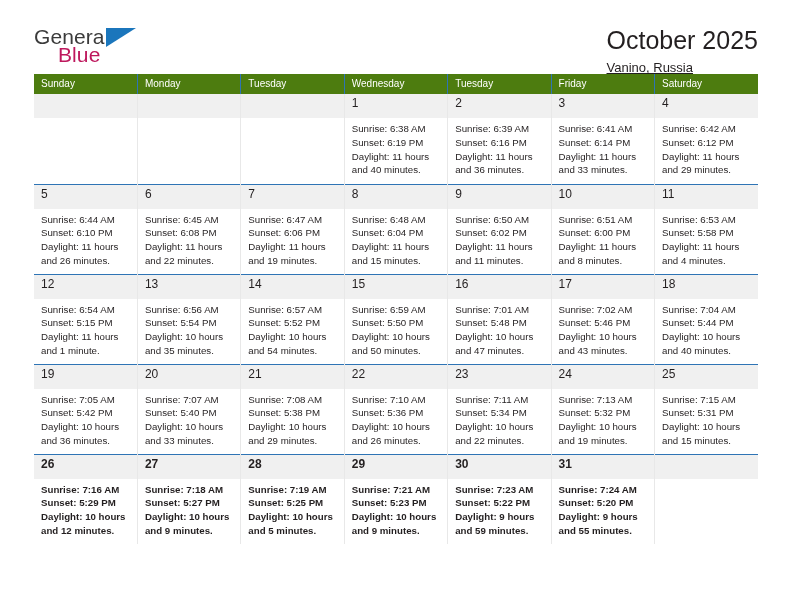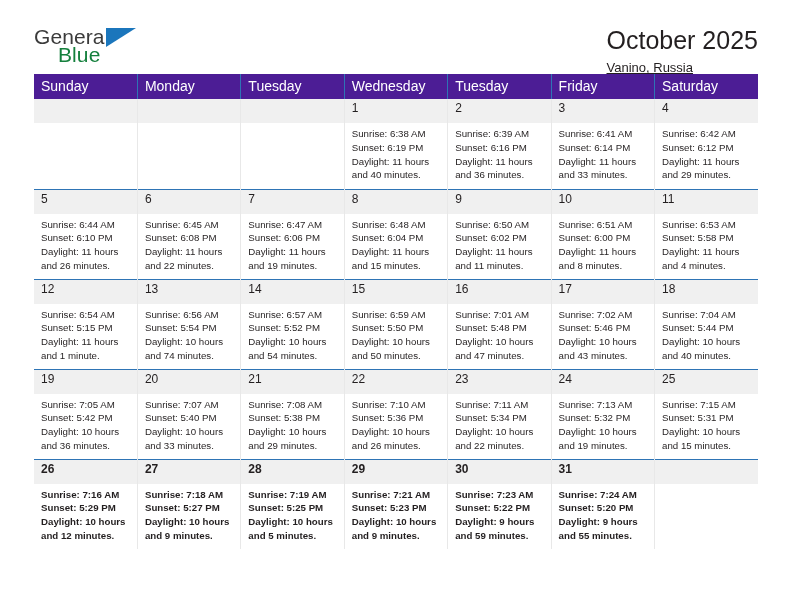--- a/index.html
+++ b/index.html
@@ -39,21 +39,21 @@
     user-select: none;
   }
   .logo-general {
     font-size: 21px;
     color: #3b3b3b;
     letter-spacing: .1px;
     font-family: "Liberation Sans", sans-serif;
   }
   .logo-blue {
     font-size: 21px;
-    color: #15803d;
+    color: #be185d;
     margin-left: 24px;
     display: block;
     margin-top: -3px;
     letter-spacing: .1px;
   }
   .logo-triangle {
     position: absolute;
     left: 72px;
     top: 2px;
     width: 0;
@@ -79,24 +79,24 @@
     text-decoration: underline;
   }
 
   
   .calendar {
     width: 724px;
     border-collapse: collapse;
     table-layout: fixed;
   }
   .calendar th {
-    background: #4c1d95;
+    background: #4d7c0f;
     color: #ffffff;
     font-weight: normal;
-    font-size: 14px;
+    font-size: 10px;
     text-align: left;
     padding: 4px 0 5px 7px;
     border-right: 1px solid #2e74b5;
   }
   .calendar td {
     vertical-align: top;
     padding: 0;
     border-right: 1px solid #e8e8e8;
     height: 90px;
     box-sizing: border-box;
@@ -275,21 +275,21 @@
               <div>Daylight: 11 hours</div>
               <div>and 1 minute.</div>
             </div>
           </td>
           <td>
             <div class="daynum">13</div>
             <div class="info">
               <div>Sunrise: 6:56 AM</div>
               <div>Sunset: 5:54 PM</div>
               <div>Daylight: 10 hours</div>
-              <div>and 74 minutes.</div>
+              <div>and 35 minutes.</div>
             </div>
           </td>
           <td>
             <div class="daynum">14</div>
             <div class="info">
               <div>Sunrise: 6:57 AM</div>
               <div>Sunset: 5:52 PM</div>
               <div>Daylight: 10 hours</div>
               <div>and 54 minutes.</div>
             </div>

